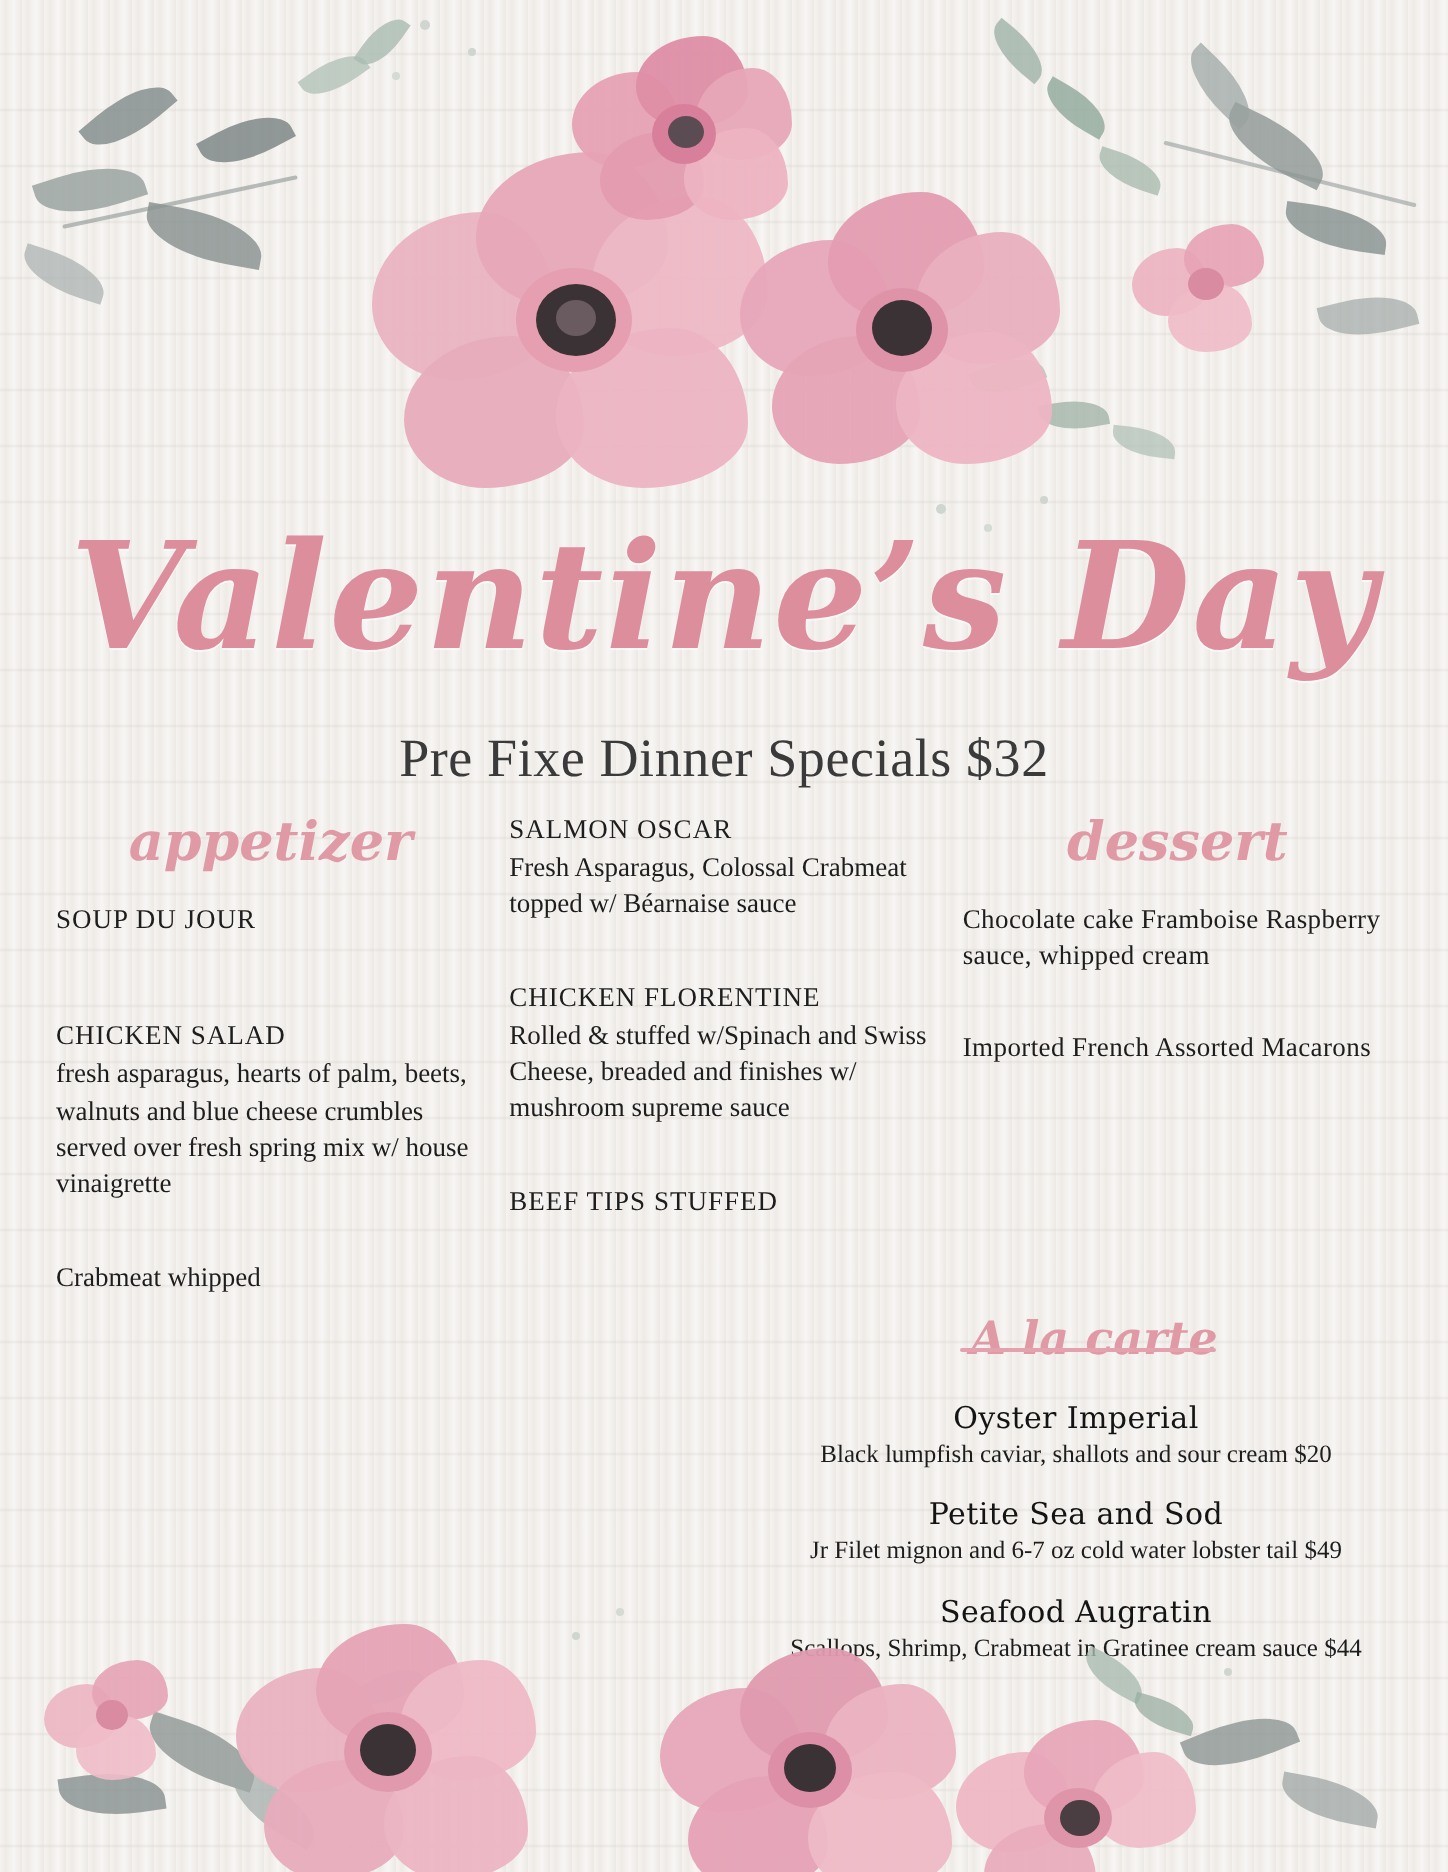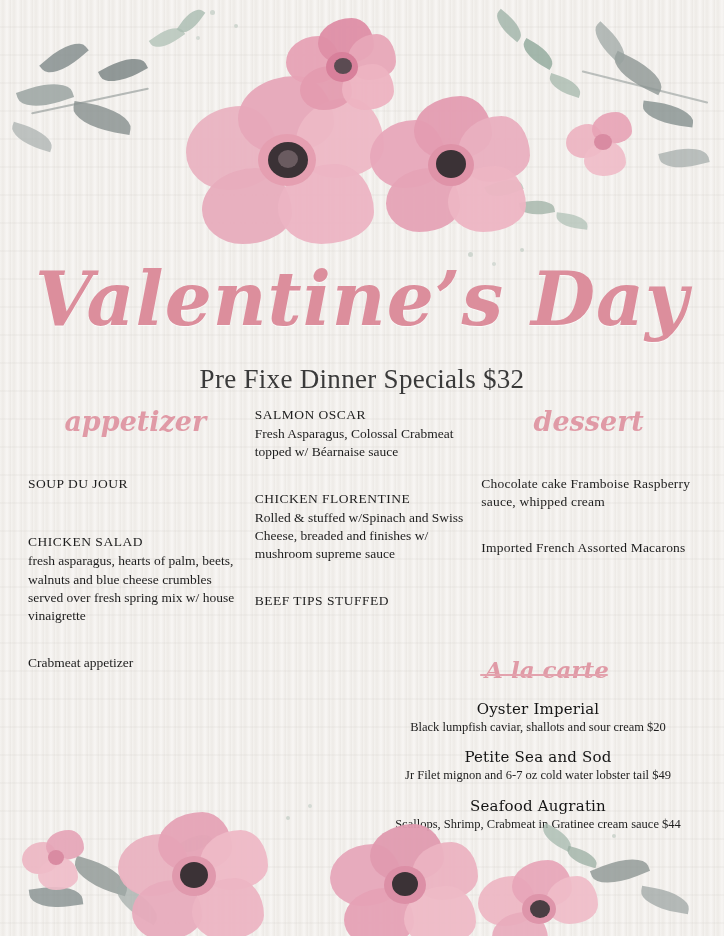--- a/index.html
+++ b/index.html
@@ -93,21 +93,21 @@
     align-items: flex-start;
   }
   .col { flex: 1 1 0; padding: 0 6px; }
   .col-head {
     text-align: center;
     font-family: "DejaVu Serif", serif;
     font-style: italic;
     font-weight: 700;
     font-size: 27px;
     color: #e09aa6;
-    margin-bottom: 38px;
+    margin-bottom: 14px;
   }
   .item { text-align: left; margin-bottom: 16px; }
   .item-name {
     font-family: "Liberation Serif", serif;
     font-size: 13.5px;
     color: #1d1d1d;
     letter-spacing: 0.2px;
     line-height: 1.35;
   }
   .item-name.caps { letter-spacing: 0.5px; }
@@ -252,21 +252,21 @@
         <div class="item-desc"></div>
       </div>
       <div class="spacer-sm"></div>
       <div class="spacer-sm"></div>
       <div class="item">
         <div class="item-name caps">CHICKEN SALAD</div>
         <div class="item-desc">fresh asparagus, hearts of palm, beets, walnuts and blue cheese crumbles served over fresh spring mix w/ house vinaigrette</div>
       </div>
       <div class="spacer-sm"></div>
       <div class="item">
-        <div class="item-desc">Crabmeat appetizer</div>
+        <div class="item-desc">Crabmeat whipped</div>
       </div>
     </div>
 
     <div class="col">
 
       <div class="item">
         <div class="item-name caps">SALMON OSCAR</div>
         <div class="item-desc">Fresh Asparagus, Colossal Crabmeat topped w/ Béarnaise sauce</div>
       </div>
       <div class="spacer-sm"></div>

